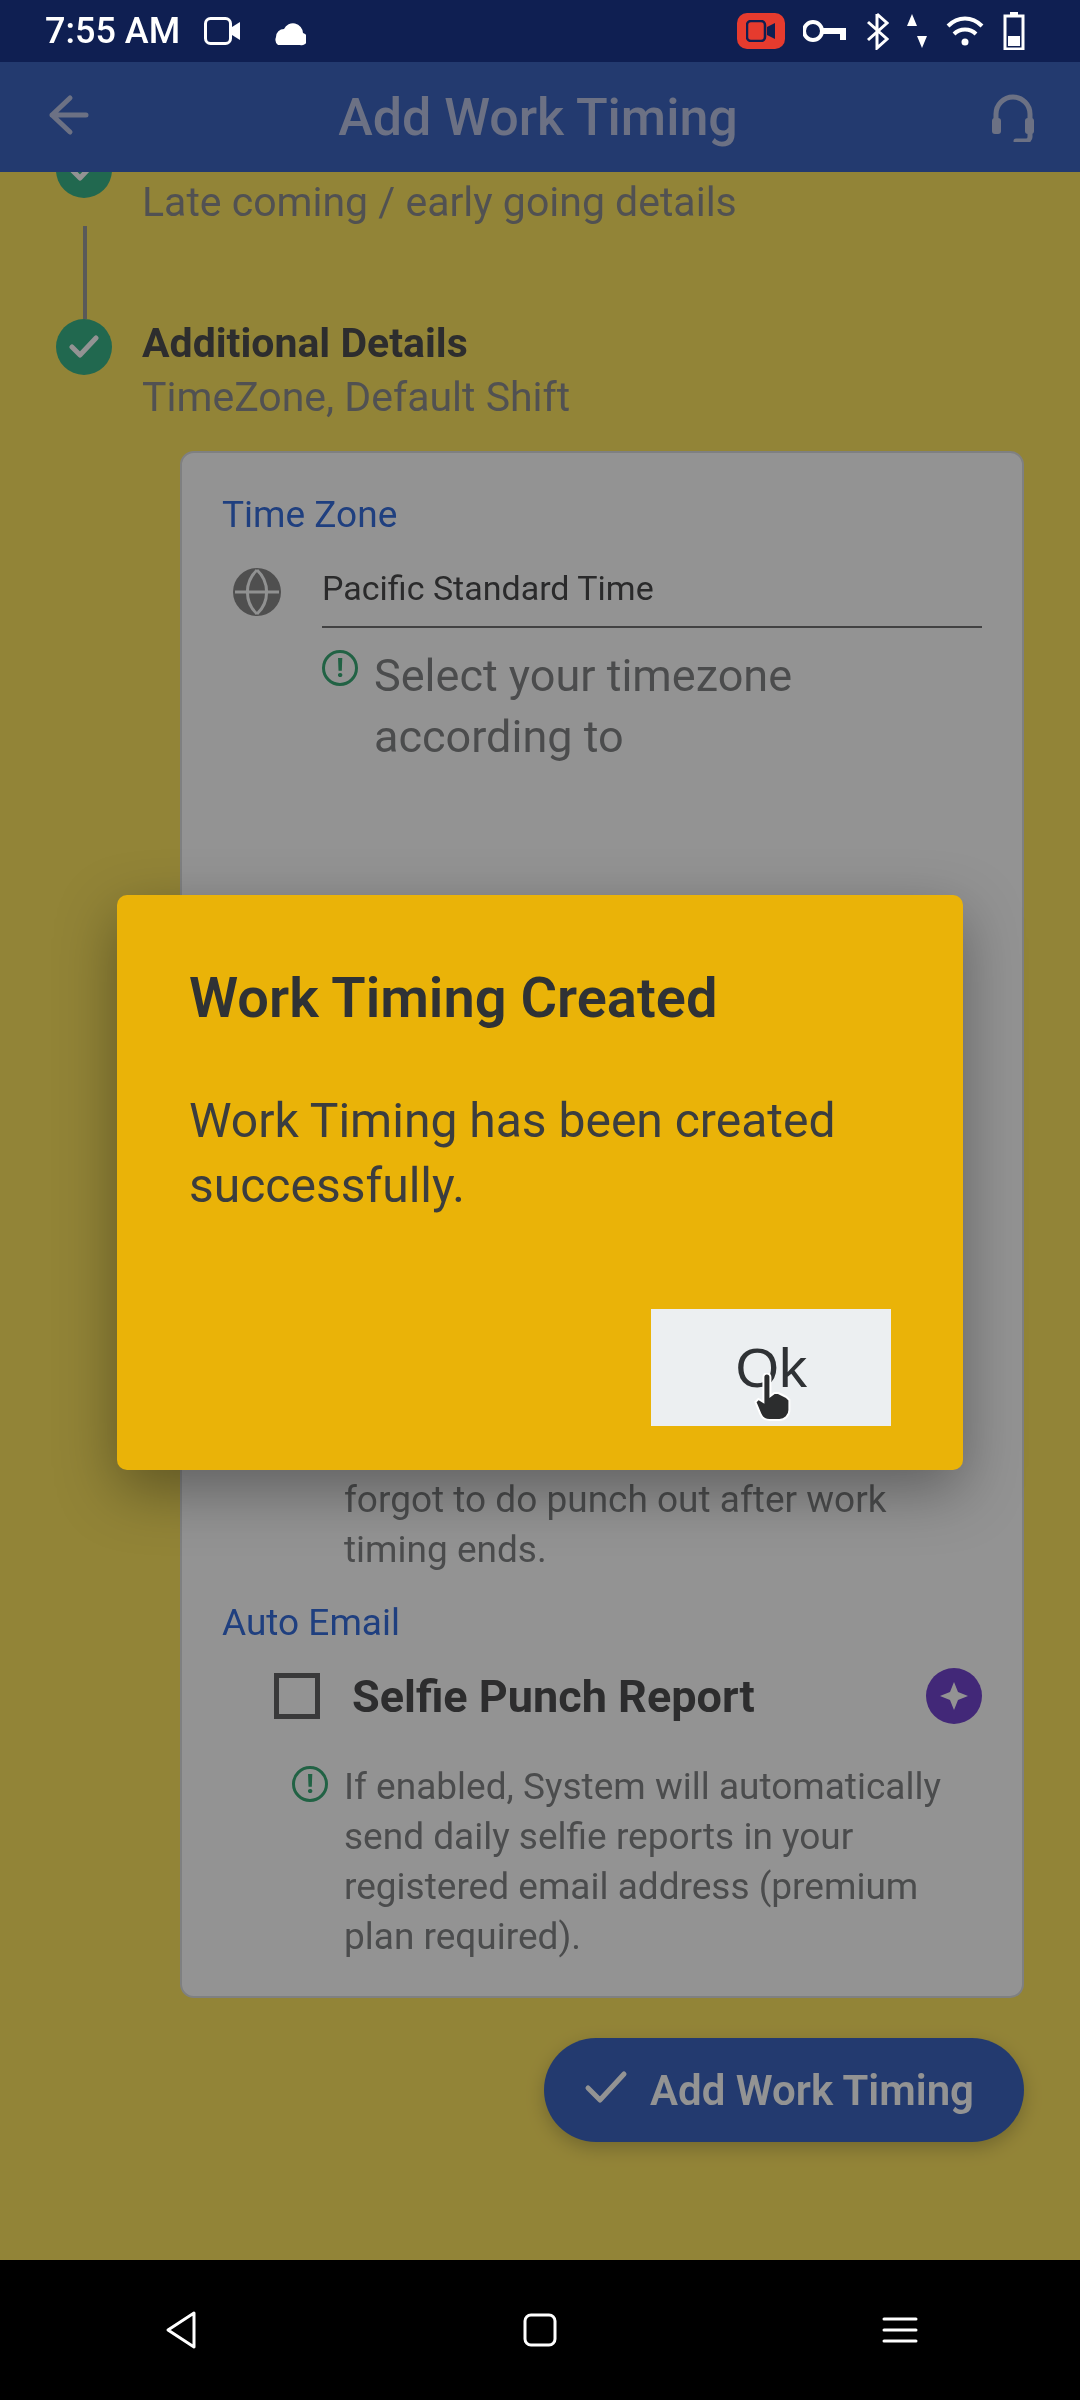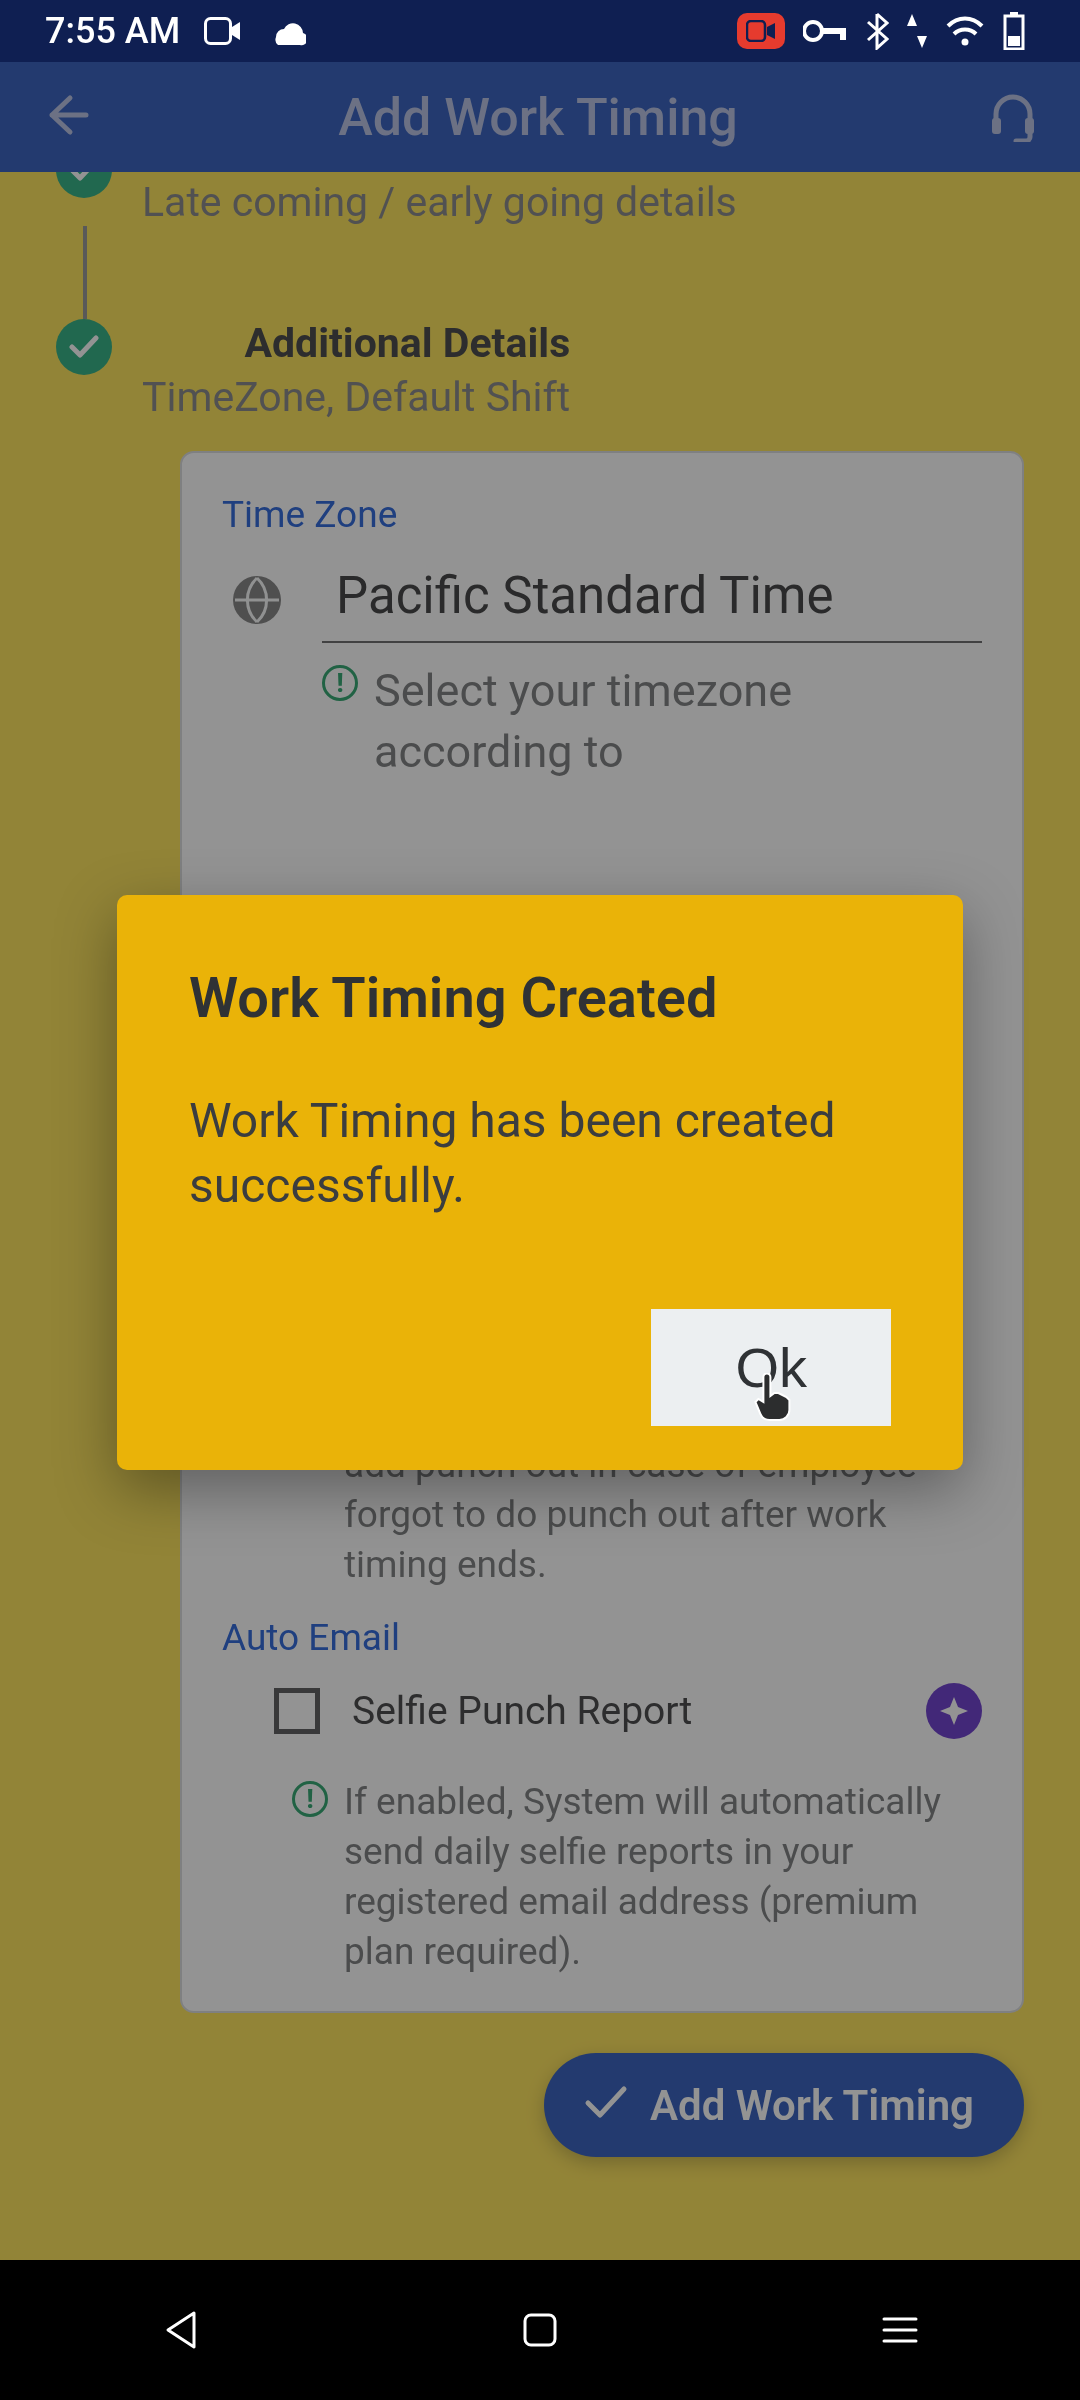--- a/index.html
+++ b/index.html
@@ -70,38 +70,38 @@
       width: 56px; height: 56px; border-radius: 50%;
       background: #1aa877;
       display: flex; align-items: center; justify-content: center;
       flex: 0 0 auto;
     }
     .step-line {
       width: 4px; height: 93px; background: #8a8a8a;
       margin-left: 83px;
     }
     .step-text { margin-left: 30px; }
-    .step-title { font-size: 41px; font-weight: 700; color: #323334; text-align: right; }
+    .step-title { font-size: 41px; font-weight: 700; color: #323334; }
     .step-sub { font-size: 41px; color: #7a7b7c; margin-top: 6px; }
 
     
     .card {
       margin: 30px 56px 0 180px;
       border: 2px solid #d7d9db;
       border-radius: 14px;
       padding: 40px 40px 34px 40px;
       background: #fff;
     }
     .section-label { color: #1656d6; font-size: 37px; font-weight: 400; }
     .tz-row { display: flex; align-items: center; margin-top: 30px; }
     .globe-wrap { width: 70px; display:flex; justify-content:center; }
     .tz-value {
-      font-size: 51px;
+      font-size: 34px;
       color: #2c2d2e;
-      margin-left: 44px;
+      margin-left: 30px;
       flex: 1;
       padding-bottom: 12px;
     }
     .tz-underline {
       border-bottom: 2px solid #5a5b5c;
       margin-left: 100px;
       margin-top: 4px;
     }
     .hint-row { display: flex; align-items: flex-start; margin-top: 18px; margin-left: 100px; }
     .hint-icon {
@@ -112,21 +112,21 @@
     }
     .hint-text { font-size: 45px; color: #6f7172; margin-left: 16px; line-height: 1.35; }
 
     .hint-row.full { margin-left: 70px; }
     .hint-row.full .hint-text { font-size: 37px; }
 
     .gap-big { height: 590px; }
 
     .auto-email-row { display:flex; align-items:center; margin-top: 24px; }
     .chk { width: 46px; height: 46px; border: 5px solid #4a4b4c; margin-left: 52px; }
-    .auto-email-label { font-size: 39px; color: #323334; margin-left: 32px; flex: 1; }
+    .auto-email-label { font-size: 45px; color: #323334; margin-left: 32px; flex: 1; font-weight: bold; }
     .premium-badge {
       width: 56px; height: 56px; border-radius: 50%;
       background: #5d28c8;
       display:flex; align-items:center; justify-content:center;
     }
 
     
     .fab-wrap { position: relative; height: 0; }
     .fab {
       position: absolute; right: 56px; top: -110px;

